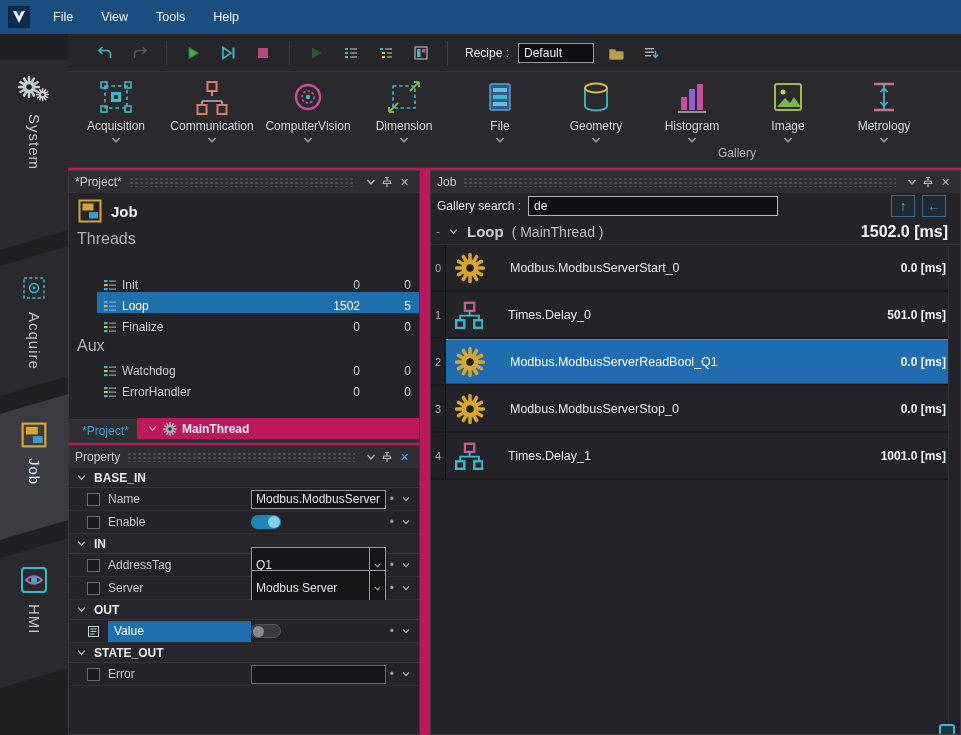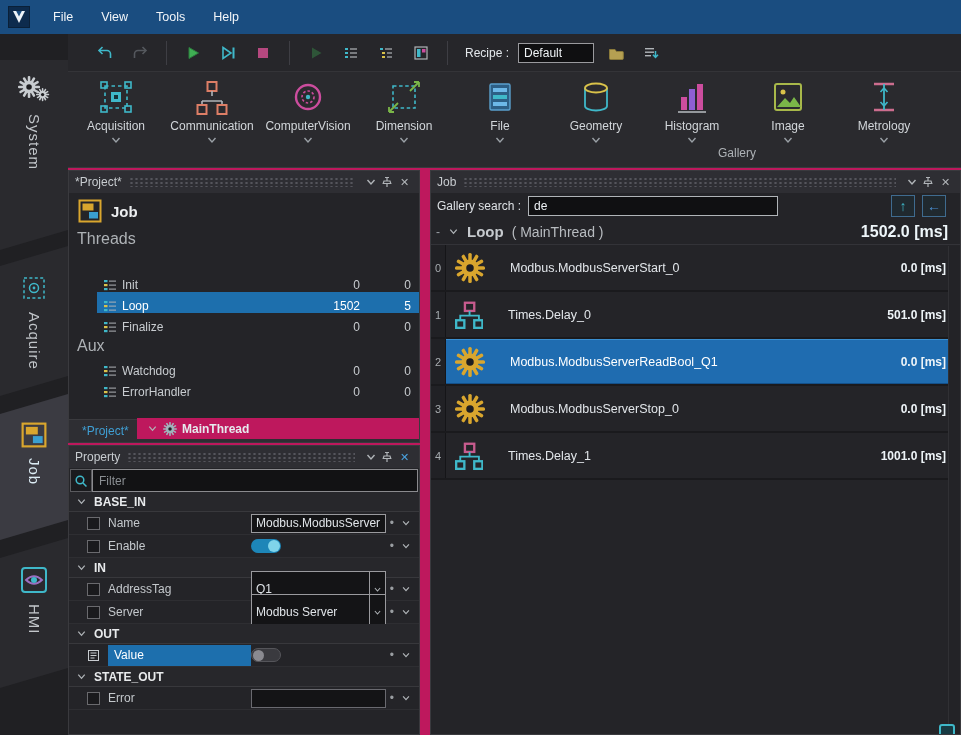--- a/index.html
+++ b/index.html
@@ -568,28 +568,20 @@
             <use href="#d-chevron"></use>
           </svg>
         </span>
       <span class="picon">
           <svg width="13" height="13" viewBox="0 0 13 13">
             <use href="#d-pin"></use>
           </svg>
         </span>
       <span class="picon blue">✕</span>
     </div>
-    <div class="filter-row">
-      <div class="filter-btn">
-          <svg width="14" height="14" viewBox="0 0 14 14">
-            <use href="#d-search"></use>
-          </svg>
-        </div>
-      <input class="filter" placeholder="Filter" style="">
-    </div>
     <div class="psec">
       <svg class="chev" width="11" height="11" viewBox="0 0 12 12">
           <use href="#d-chevron"></use>
         </svg>
       <span>BASE_IN</span>
     </div>
     <div class="prow">
       <span class="cb"></span>
       <span class="pname">Name</span>
       <span class="pval">

